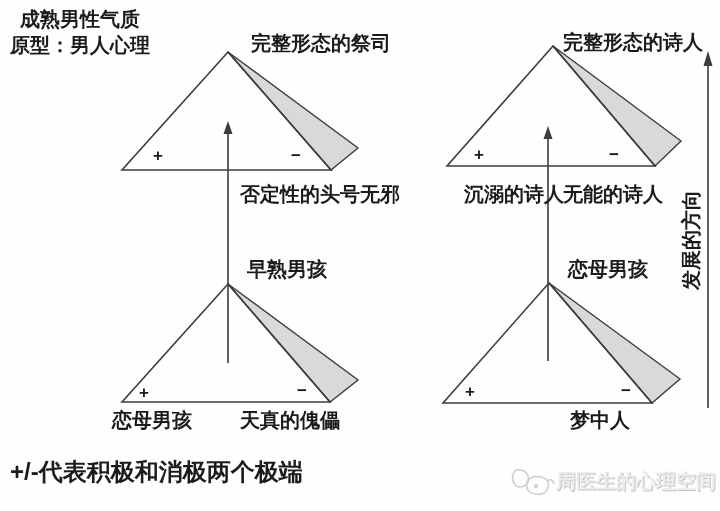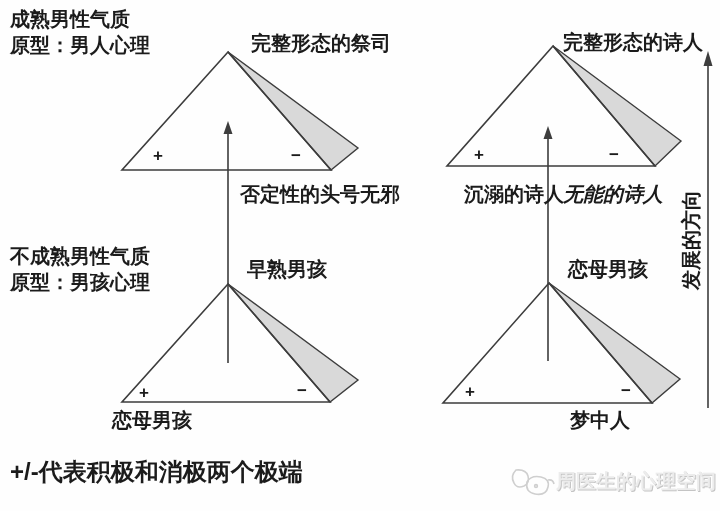--- a/index.html
+++ b/index.html
@@ -88,49 +88,46 @@
     <polygon class="head" points="708,51 703.5,66 712.5,66"></polygon>
 
     <g>
       <path class="wmln" d="M516,470 q-6,6 -2,13 q3,6 10,3 q6,-3 4,-10 q-2,-7 -12,-6 z"></path>
       <path class="wmln" d="M527,482 q-2,10 8,12 q11,2 13,-7 q2,-8 -7,-10 q-10,-2 -14,5 z"></path>
       <path class="wmln" d="M548,480 q5,-1 6,4"></path>
       <circle class="wmln" cx="536" cy="486" r="1.4"></circle>
     </g>
   </svg>
 
-  <div class="hdr" style="left:10px;top:6px;">
+  <div class="hdr" style="left:10px;top:6px;text-align:center;">
     <div>成熟男性气质</div>
     <div>原型：男人心理</div>
   </div>
 
-  <div class="hdr" style="left:10px;top:243px;">
-    <div>不成熟男性气质</div>
-    <div>原型：男孩心理</div>
-  </div>
 
   <div class="lbl" style="left:251px;top:32px;">完整形态的祭司</div>
   <div class="lbl" style="left:563px;top:31px;">完整形态的诗人</div>
   <div class="lbl" style="left:247px;top:258px;">早熟男孩</div>
   <div class="lbl" style="left:568px;top:258px;">恋母男孩</div>
 
   <div class="sign" style="left:158px;top:156px;">+</div>
   <div class="sign" style="left:296px;top:156px;">−</div>
   <div class="sign" style="left:479px;top:155px;">+</div>
   <div class="sign" style="left:614px;top:155px;">−</div>
   <div class="sign" style="left:144px;top:393px;">+</div>
   <div class="sign" style="left:302px;top:391px;">−</div>
   <div class="sign" style="left:470px;top:392px;">+</div>
   <div class="sign" style="left:626px;top:391px;">−</div>
 
   <div class="lbl" style="left:240px;top:183px;">否定性的头号无邪</div>
   <div class="lbl" style="left:433px;top:183px;margin-left:31px;">沉溺的诗人</div>
-  <div class="lbl" style="left:563px;top:183px;font-style:italic;">无能的诗人</div>
+  <div class="lbl" style="left:563px;top:183px;">无能的诗人</div>
 
   <div class="lbl" style="left:112px;top:409px;">恋母男孩</div>
+  <div class="lbl" style="left:240px;top:409px;">天真的傀儡</div>
   <div class="lbl" style="left:570px;top:409px;">梦中人</div>
 
   <div class="axis-label" style="left:691px;top:240px;">发展的方向</div>
 
   <div class="lbl" style="left:10px;top:461px;font-size:24px;">+/-代表积极和消极两个极端</div>
 
   <div class="watermark-text" style="left:556px;top:468px;">周医生的心理空间</div>
 
 </div>
 

